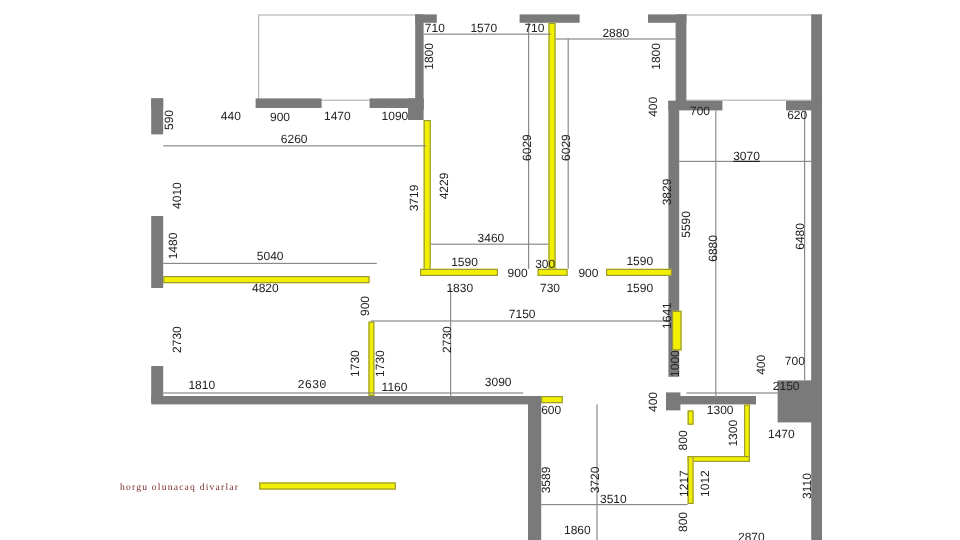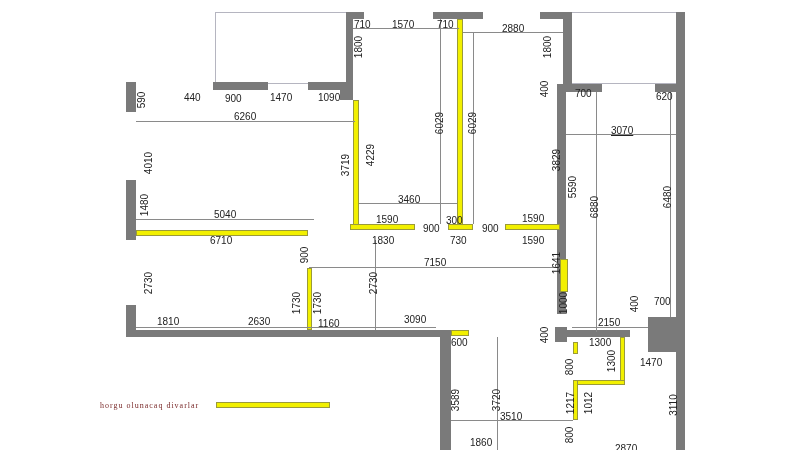--- a/index.html
+++ b/index.html
@@ -89,21 +89,21 @@
   <div class="dim" style="left:184px;top:93px;">440</div>
   <div class="dim" style="left:225px;top:94px;">900</div>
   <div class="dim" style="left:270px;top:93px;">1470</div>
   <div class="dim" style="left:318px;top:93px;">1090</div>
   <div class="dim" style="left:234px;top:112px;">6260</div>
   <div class="dim v" style="left:138px;top:158px;">4010</div>
   <div class="dim v" style="left:335px;top:160px;">3719</div>
   <div class="dim v" style="left:360px;top:150px;">4229</div>
   <div class="dim v" style="left:134px;top:200px;">1480</div>
   <div class="dim" style="left:214px;top:210px;">5040</div>
-  <div class="dim" style="left:210px;top:236px;">6710</div>
+  <div class="dim" style="left:210px;top:236px;">4820</div>
   <div class="dim v" style="left:297px;top:250px;">900</div>
 
   <div class="dim v" style="left:429px;top:118px;">6029</div>
   <div class="dim v" style="left:462px;top:118px;">6029</div>
   <div class="dim" style="left:398px;top:195px;">3460</div>
   <div class="dim v" style="left:546px;top:155px;">3829</div>
   <div class="dim" style="left:376px;top:215px;">1590</div>
   <div class="dim" style="left:423px;top:224px;">900</div>
   <div class="dim" style="left:446px;top:216px;">300</div>
   <div class="dim" style="left:482px;top:224px;">900</div>
@@ -113,30 +113,30 @@
   <div class="dim" style="left:522px;top:236px;">1590</div>
 
   <div class="dim" style="left:611px;top:126px;text-decoration:underline;">3070</div>
   <div class="dim v" style="left:584px;top:202px;">6880</div>
   <div class="dim v" style="left:657px;top:192px;">6480</div>
   <div class="dim v" style="left:562px;top:182px;">5590</div>
   <div class="dim v" style="left:546px;top:258px;">1641</div>
   <div class="dim v" style="left:553px;top:298px;">1000</div>
   <div class="dim v" style="left:627px;top:299px;">400</div>
   <div class="dim" style="left:654px;top:297px;">700</div>
-  <div class="dim" style="left:598px;top:318px;">2150</div>
+  <div class="dim" style="left:598px;top:318px;padding-left:46px;">2150</div>
   <div class="dim v" style="left:537px;top:330px;">400</div>
 
   <div class="dim" style="left:424px;top:258px;">7150</div>
   <div class="dim v" style="left:138px;top:278px;">2730</div>
   <div class="dim v" style="left:363px;top:278px;">2730</div>
   <div class="dim v" style="left:286px;top:298px;">1730</div>
   <div class="dim v" style="left:307px;top:298px;">1730</div>
   <div class="dim" style="left:157px;top:317px;">1810</div>
-  <div class="dim" style="left:248px;top:317px;">2630</div>
+  <div class="dim" style="left:248px;top:317px;font-family:Liberation Mono, monospace;">2630</div>
   <div class="dim" style="left:318px;top:319px;">1160</div>
   <div class="dim" style="left:404px;top:315px;">3090</div>
 
   <div class="dim" style="left:451px;top:338px;">600</div>
   <div class="dim" style="left:589px;top:338px;">1300</div>
   <div class="dim v" style="left:601px;top:356px;">1300</div>
   <div class="dim" style="left:640px;top:358px;">1470</div>
   <div class="dim v" style="left:562px;top:362px;">800</div>
   <div class="dim v" style="left:445px;top:395px;">3589</div>
   <div class="dim v" style="left:486px;top:395px;">3720</div>

